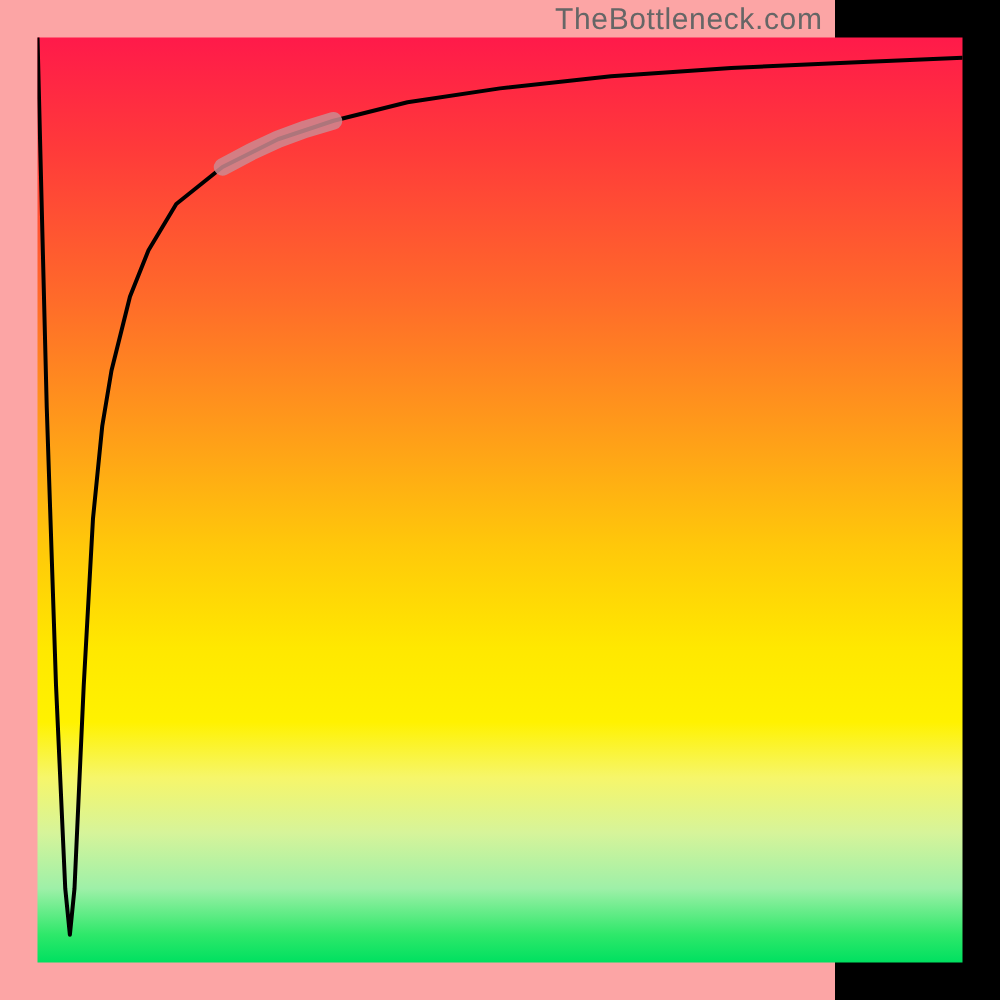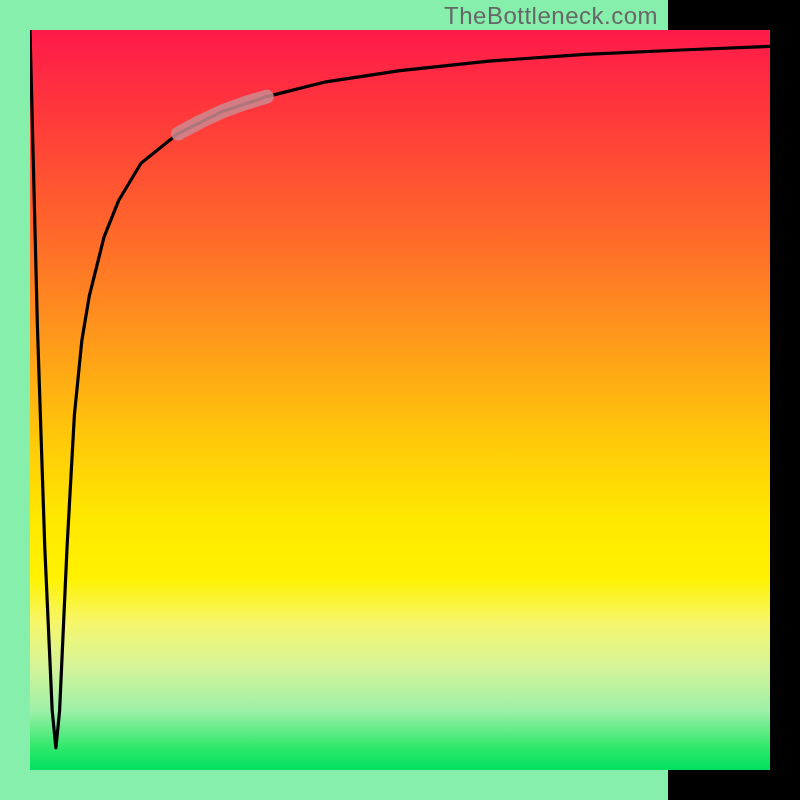--- a/index.html
+++ b/index.html
@@ -8,21 +8,21 @@
     width: 800px;
     height: 800px;
     background: #000;
     font-family: Arial, Helvetica, sans-serif;
     overflow: hidden;
   }
   .outer {
     position: relative;
     width: 668px;
     height: 800px;
-    background: #86efac;
+    background: #fca5a5;
   }
   .watermark {
     position: absolute;
     top: 2px;
     right: 10px;
     color: #666;
     font-size: 24px;
     font-weight: 400;
     letter-spacing: 0.5px;
   }

